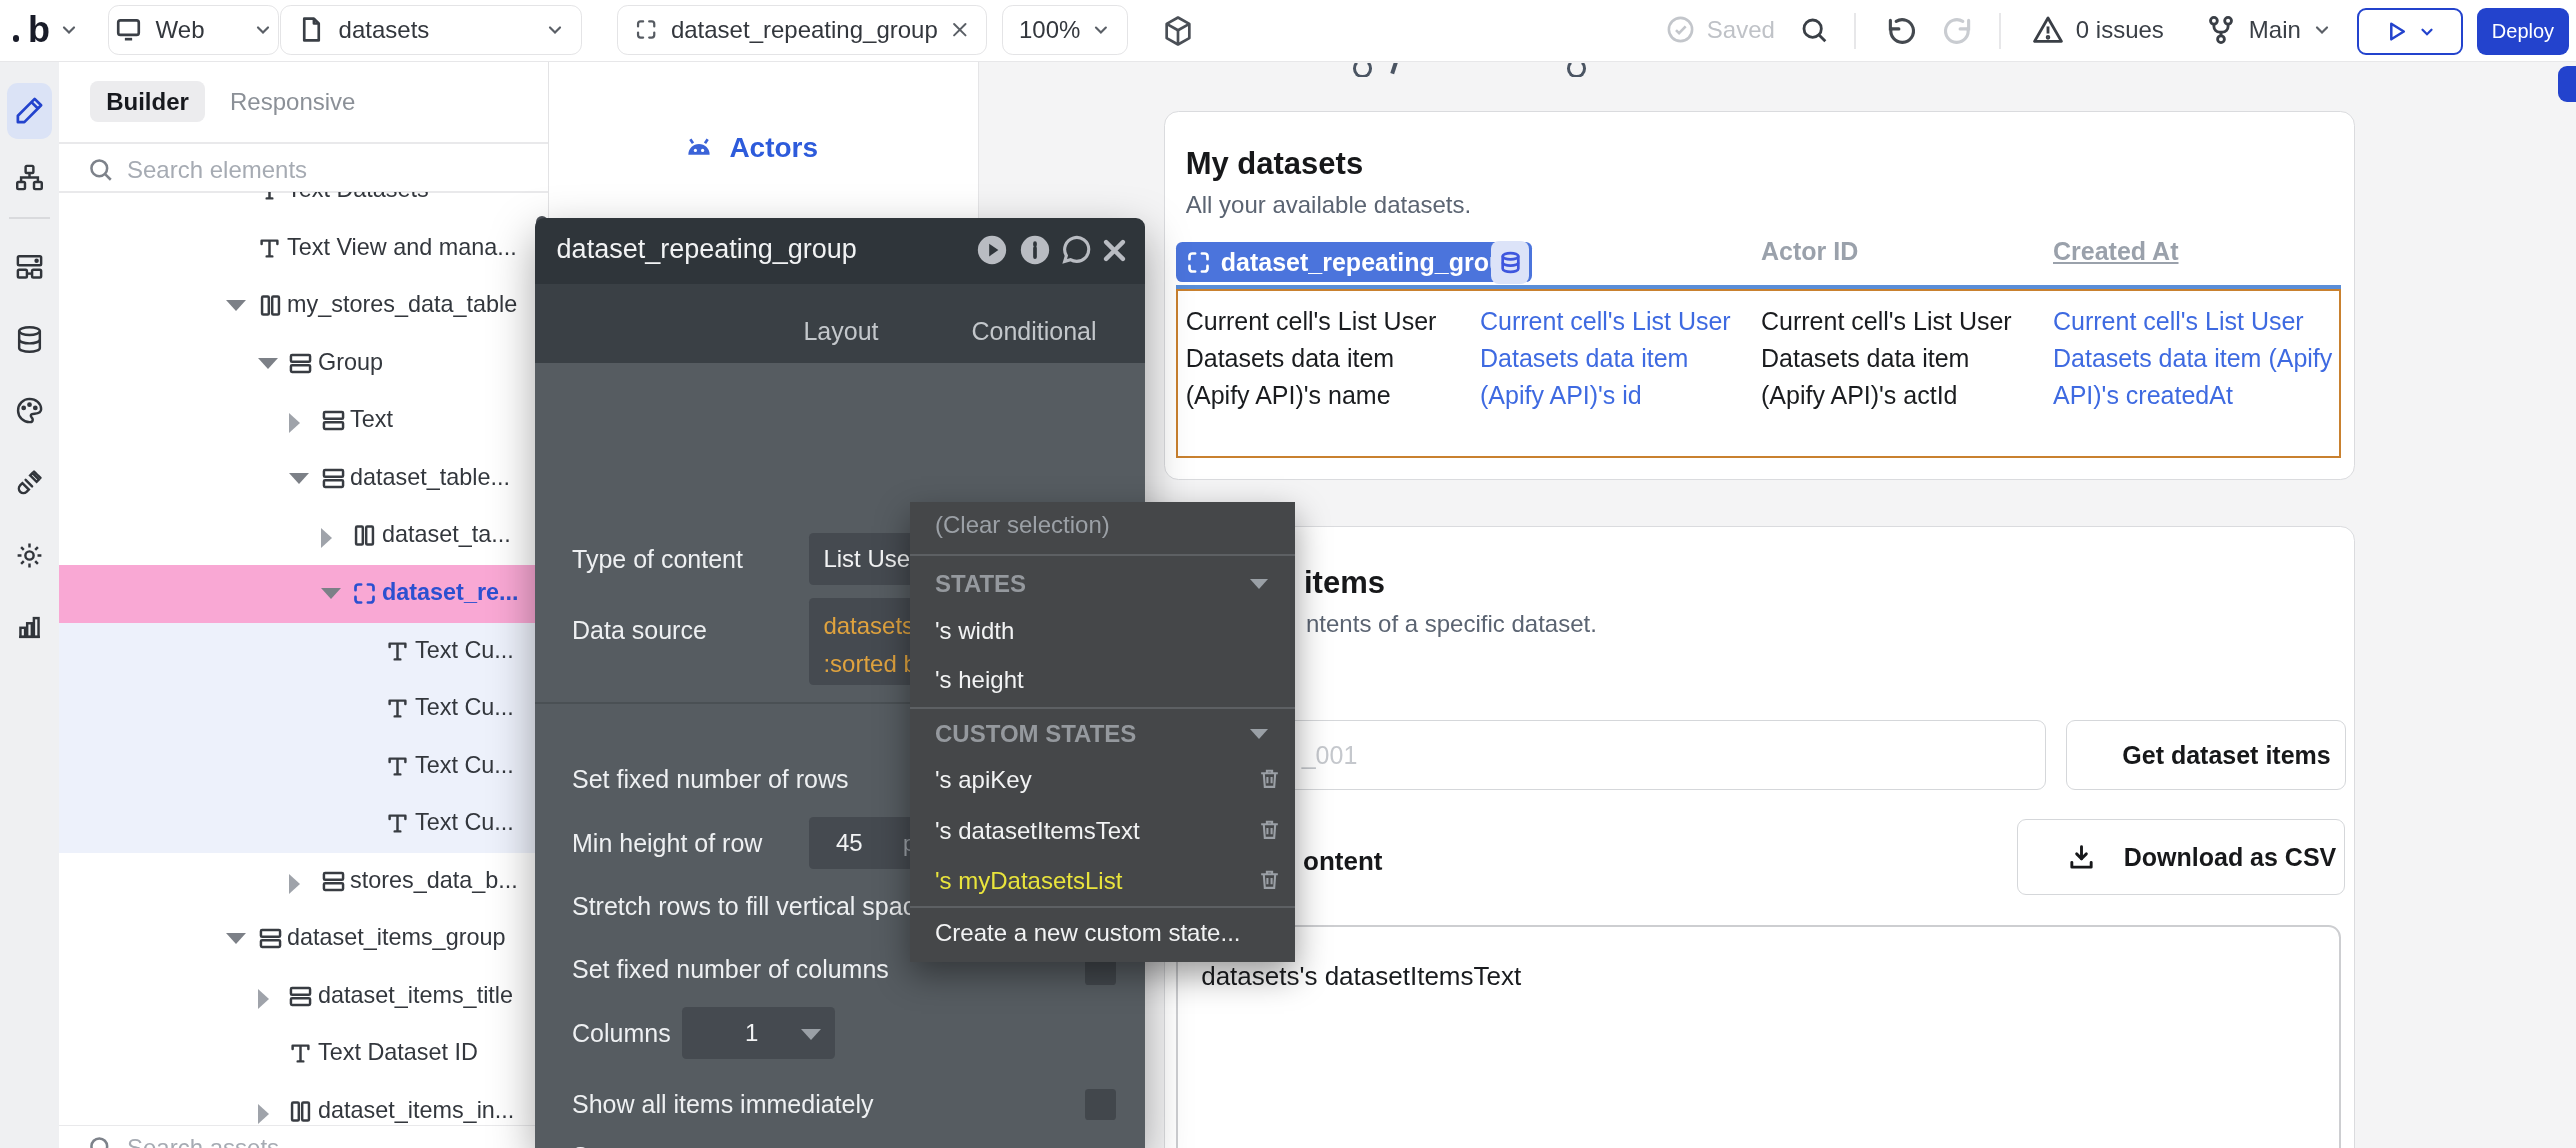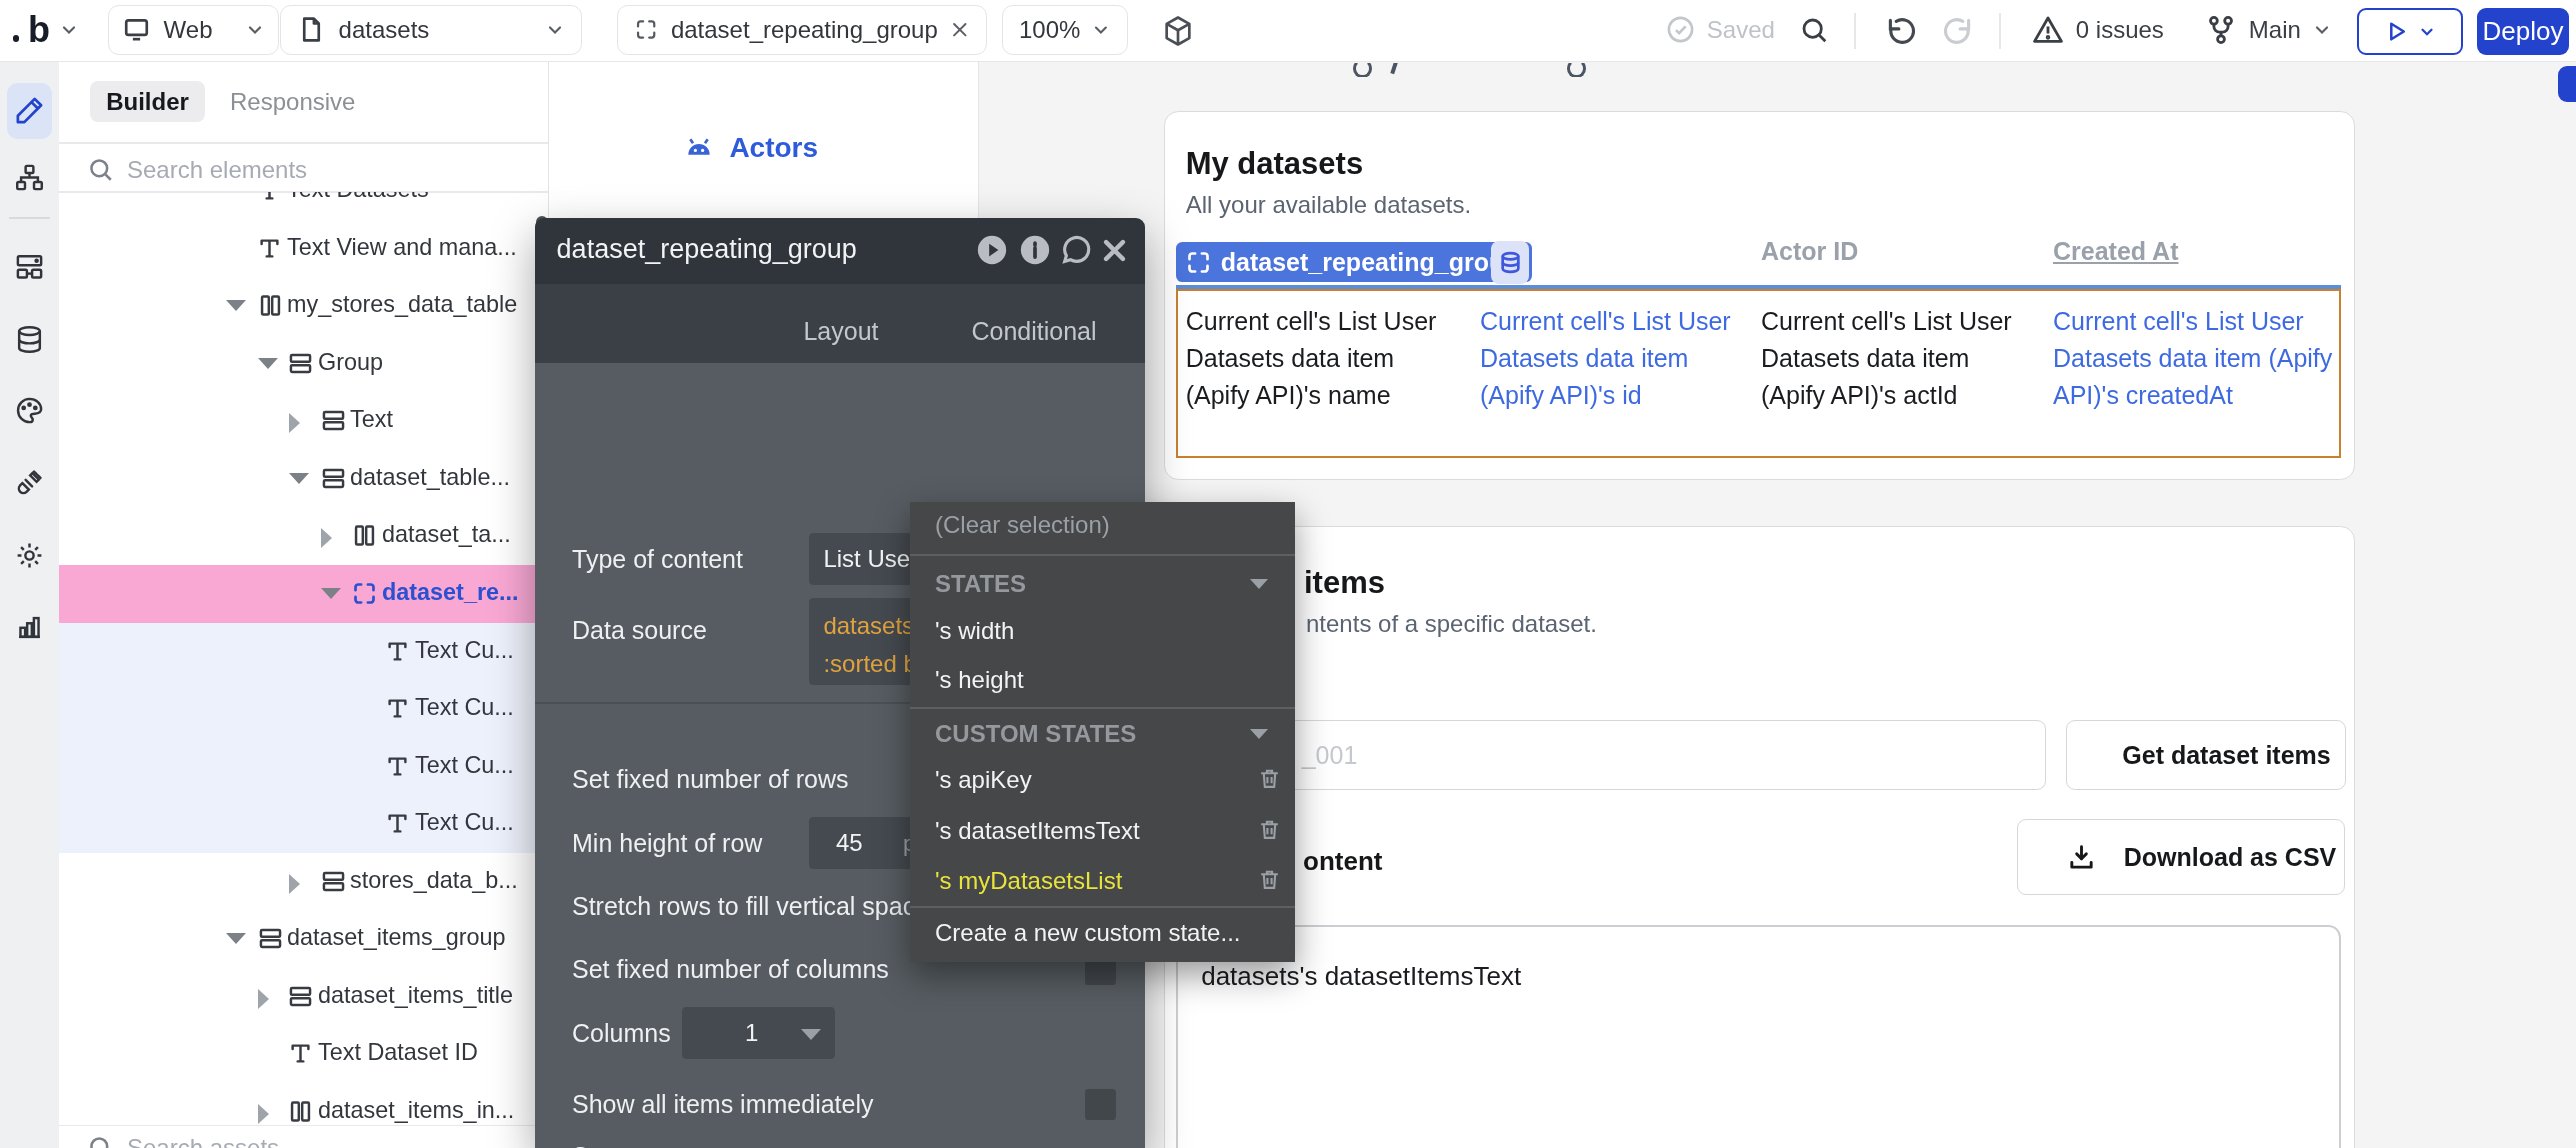--- a/index.html
+++ b/index.html
@@ -157,21 +157,21 @@
 
   <div class="abs" id="toolbar">
     <div class="abs" style="left:12.6px;top:5.4px;width:72px;height:50px;display:flex;align-items:center;gap:9px;">
       <span style="width:6.3px;height:6.3px;background:#191c29;border-radius:50%;margin-top:16px;"></span>
       <span style="font-size:36px;font-weight:bold;color:#191c29;">b</span>
       <svg class="chev" viewBox="0 0 24 24" fill="none" stroke="#5a5f66" stroke-width="2.6" stroke-linecap="round">
           <path d="M6 9l6 6 6-6"></path>
         </svg>
     </div>
 
-    <div class="tcard" style="left:108px;width:171px;padding:0 13px;gap:12.6px;">
+    <div class="tcard" style="left:108px;width:171px;padding:0 5px;gap:12.6px;">
       <svg class="tico" viewBox="0 0 24 24" fill="none" stroke="#3a3f46" stroke-width="2.2">
           <rect x="3.5" y="4.5" width="17" height="12" rx="1.8"></rect>
           <path d="M9 20h6"></path>
         </svg>
       <span class="tct">Web</span>
       <svg class="chev" viewBox="0 0 24 24" fill="none" stroke="#5a5f66" stroke-width="2.6" stroke-linecap="round" style="margin-left:auto;">
           <path d="M6 9l6 6 6-6"></path>
         </svg>
     </div>
 
@@ -264,21 +264,21 @@
     <div class="abs" style="left:2357px;top:8px;width:106px;height:47px;border:2.7px solid #2343cd;border-radius:9px;box-sizing:border-box;display:flex;align-items:center;justify-content:center;gap:9px;">
       <svg width="25" height="25" viewBox="0 0 24 24" fill="none" stroke="#2343cd" stroke-width="2.4" stroke-linejoin="round">
           <path d="M7 4.5l12 7.5-12 7.5z"></path>
         </svg>
       <svg width="18" height="18" viewBox="0 0 24 24" fill="none" stroke="#2343cd" stroke-width="3" stroke-linecap="round">
           <path d="M6 9l6 6 6-6"></path>
         </svg>
     </div>
 
     <div class="abs" style="left:2477px;top:8px;width:92px;height:47px;background:#2343cd;border-radius:9px;display:flex;align-items:center;justify-content:center;">
-      <span style="font-size:26px;color:#fff;">Deploy</span>
+      <span style="font-size:20px;color:#fff;">Deploy</span>
     </div>
   </div>
 
   <div class="abs" id="rail">
     <div class="abs" style="left:7.2px;top:21.6px;width:45px;height:56px;background:#dbe3f6;border-radius:10.8px;display:flex;align-items:center;justify-content:center;">
       <svg width="31" height="31" viewBox="0 0 24 24" fill="none" stroke="#2343cd" stroke-width="2.1" stroke-linejoin="round">
           <path d="M13.5 5.5l5 5L8 21H3v-5z"></path>
           <path d="M13.5 5.5l2.5-2.5 5 5-2.5 2.5"></path>
         </svg>
     </div>

